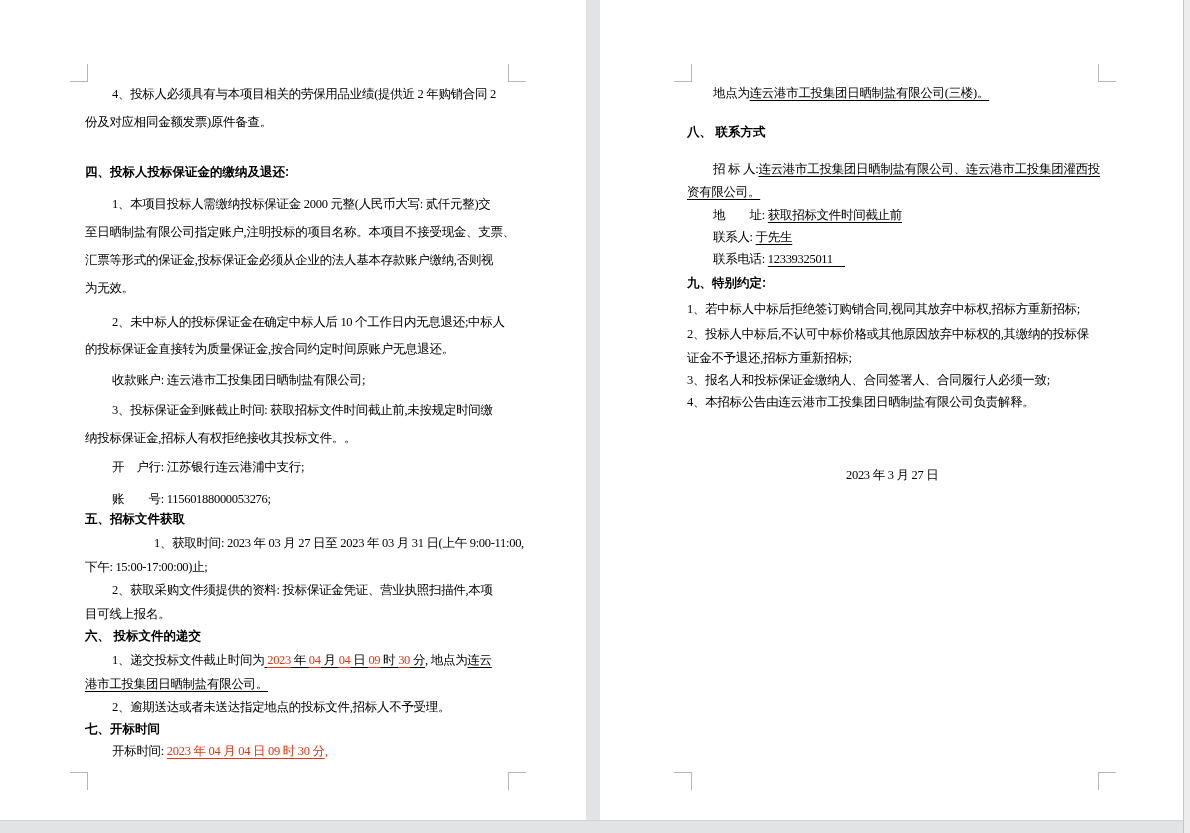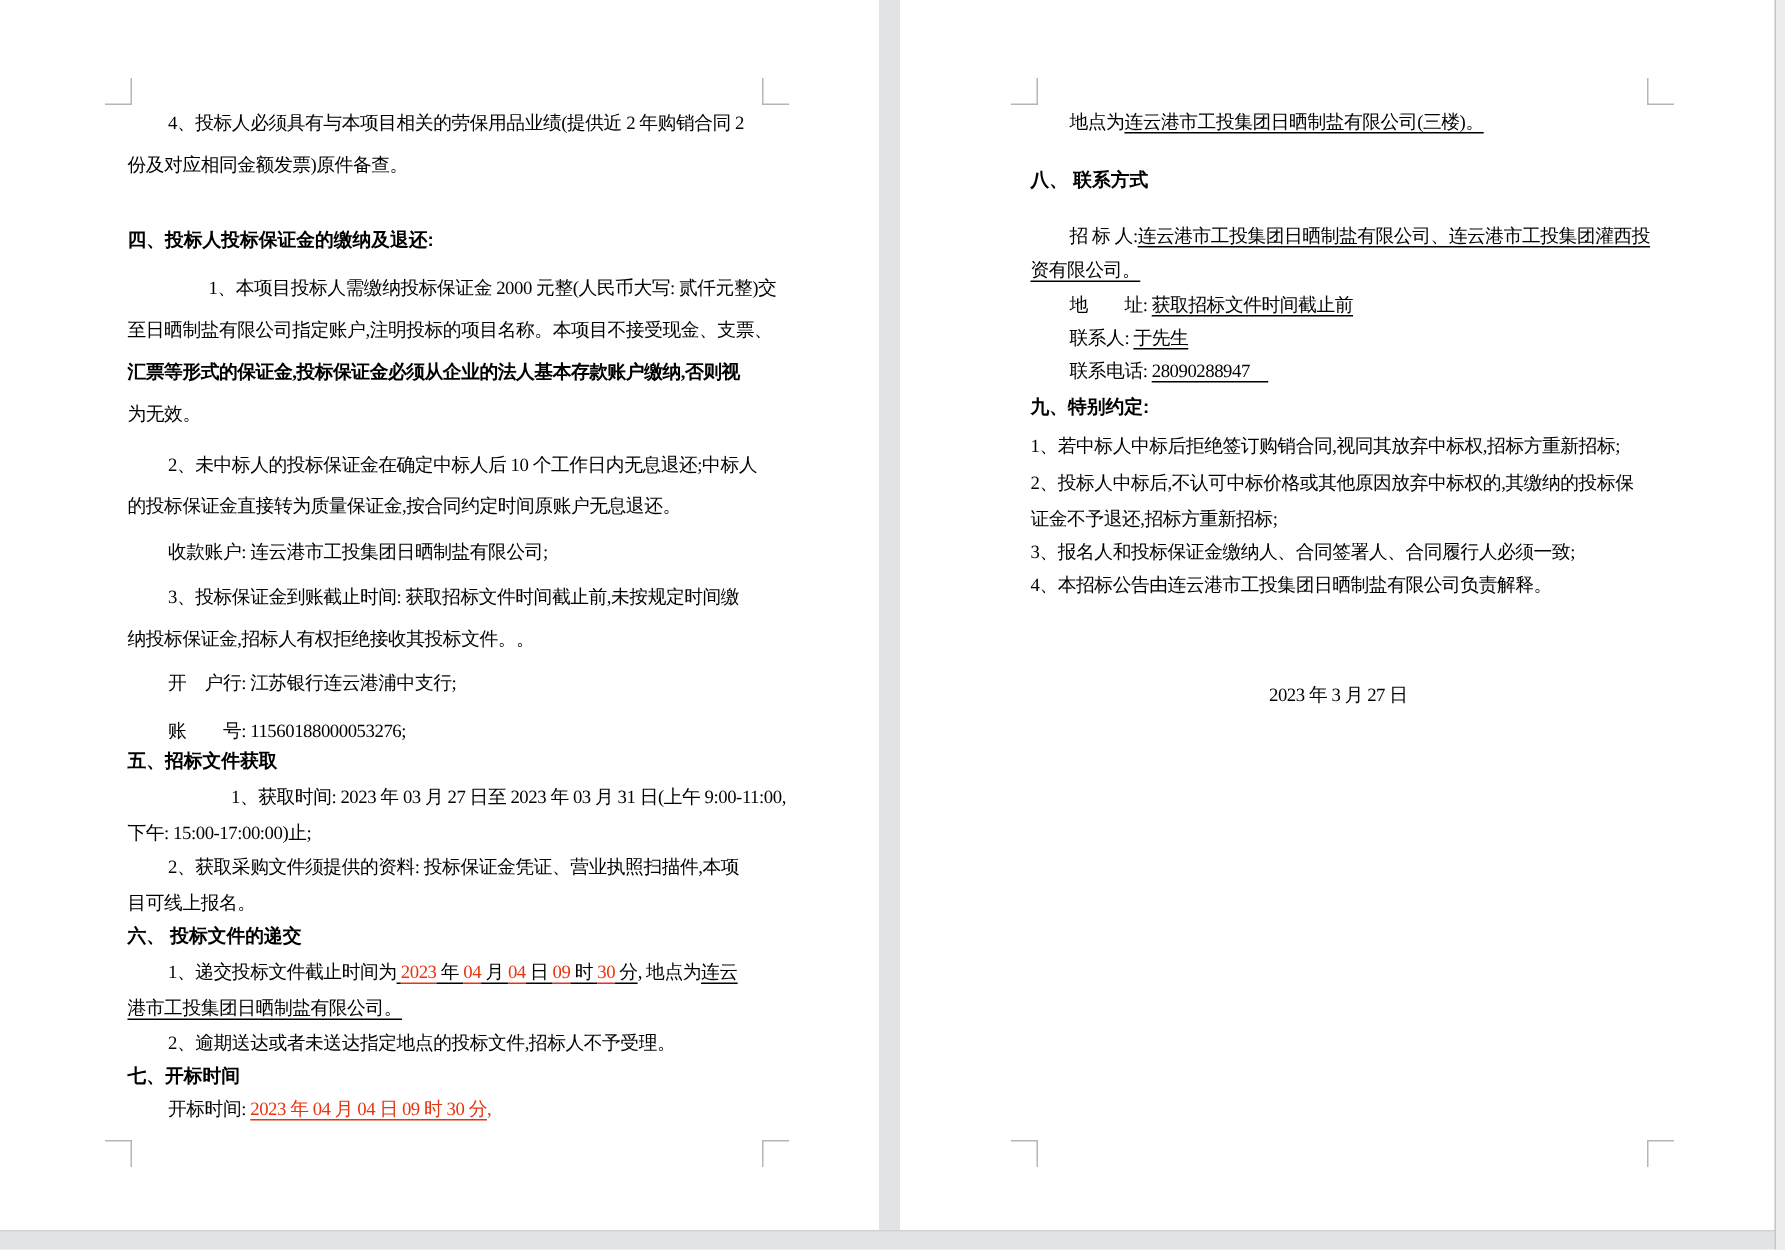--- a/index.html
+++ b/index.html
@@ -6,21 +6,21 @@
     --red:#e8330f; --ink:#000; --gray:#e2e3e5; --mark:#b6b6b6; --pagebg:#fff;
   }
   html,body{margin:0;padding:0;}
   body{
     width:1190px;height:833px;position:relative;overflow:hidden;
     background:var(--pagebg);
     font-family:"Liberation Serif","DejaVu Serif",serif;
     color:var(--ink);
   }
   .canvas{position:absolute;inset:0;}
-  .page{position:absolute;top:0;height:612px;background:var(--pagebg);}
+  .page{position:absolute;top:12px;height:612px;background:var(--pagebg);}
   .gutter{position:absolute;top:0;left:586px;width:14px;height:820px;background:var(--gray);}
   .bottombar{position:absolute;left:0;top:820px;width:1190px;height:13px;background:var(--gray);border-top:1px solid #d2d3d5;box-sizing:border-box;}
   .rightstrip{position:absolute;top:0;left:1183px;width:7px;height:833px;background:#ededee;border-left:1px solid #c6c6c8;box-sizing:border-box;}
   .line{
     position:absolute;white-space:nowrap;font-size:12.5px;letter-spacing:-0.3px;line-height:16px;
   }
   .line.head{
     font-family:"Liberation Sans","DejaVu Sans",sans-serif;
     font-weight:bold;font-size:12.5px;letter-spacing:0;
   }
@@ -40,23 +40,23 @@
 <div class="canvas">
   <div id="pages-root">
       <div class="page" style="left: 0px; width: 586px;">
         <div class="mark tl" style="left: 70px; top: 52px;"></div>
         <div class="mark tr" style="left: 508px; top: 52px;"></div>
         <div class="mark bl" style="left: 70px; top: 760px;"></div>
         <div class="mark br" style="left: 508px; top: 760px;"></div>
         <div class="line" style="top: 74px; left: 112px;"><span class="seg">4、投标人必须具有与本项目相关的劳保用品业绩(提供近 2 年购销合同 2</span></div>
         <div class="line" style="top: 102px; left: 85px;"><span class="seg">份及对应相同金额发票)原件备查。</span></div>
         <div class="line head" style="top: 152px; left: 85px;"><span class="seg">四、投标人投标保证金的缴纳及退还:</span></div>
-        <div class="line" style="top: 184px; left: 112px; margin-left: 27px;"><span class="seg">1、本项目投标人需缴纳投标保证金 2000 元整(人民币大写: 贰仟元整)交</span></div>
+        <div class="line" style="top: 184px; left: 112px;"><span class="seg">1、本项目投标人需缴纳投标保证金 2000 元整(人民币大写: 贰仟元整)交</span></div>
         <div class="line" style="top: 212px; left: 85px;"><span class="seg">至日晒制盐有限公司指定账户,注明投标的项目名称。本项目不接受现金、支票、</span></div>
-        <div class="line" style="top: 240px; left: 85px; font-weight: bold;"><span class="seg">汇票等形式的保证金,投标保证金必须从企业的法人基本存款账户缴纳,否则视</span></div>
+        <div class="line" style="top: 240px; left: 85px;"><span class="seg">汇票等形式的保证金,投标保证金必须从企业的法人基本存款账户缴纳,否则视</span></div>
         <div class="line" style="top: 268px; left: 85px;"><span class="seg">为无效。</span></div>
         <div class="line" style="top: 302px; left: 112px;"><span class="seg">2、未中标人的投标保证金在确定中标人后 10 个工作日内无息退还;中标人</span></div>
         <div class="line" style="top: 329px; left: 85px;"><span class="seg">的投标保证金直接转为质量保证金,按合同约定时间原账户无息退还。</span></div>
         <div class="line" style="top: 360px; left: 112px;"><span class="seg">收款账户: 连云港市工投集团日晒制盐有限公司;</span></div>
         <div class="line" style="top: 390px; left: 112px;"><span class="seg">3、投标保证金到账截止时间: 获取招标文件时间截止前,未按规定时间缴</span></div>
         <div class="line" style="top: 418px; left: 85px;"><span class="seg">纳投标保证金,招标人有权拒绝接收其投标文件。。</span></div>
         <div class="line" style="top: 447px; left: 112px;"><span class="seg">开　户行: 江苏银行连云港浦中支行;</span></div>
         <div class="line" style="top: 479px; left: 112px;"><span class="seg">账　　号: 11560188000053276;</span></div>
         <div class="line head" style="top: 499px; left: 85px;"><span class="seg">五、招标文件获取</span></div>
         <div class="line" style="top: 523px; left: 112px; margin-left: 42px;"><span class="seg">1、获取时间: 2023 年 03 月 27 日至 2023 年 03 月 31 日(上午 9:00-11:00,</span></div>
@@ -74,21 +74,21 @@
         <div class="mark tl" style="left: 74px; top: 52px;"></div>
         <div class="mark tr" style="left: 498px; top: 52px;"></div>
         <div class="mark bl" style="left: 74px; top: 760px;"></div>
         <div class="mark br" style="left: 498px; top: 760px;"></div>
         <div class="line" style="top: 73px; left: 113px;"><span class="seg">地点为</span><span class="seg u">连云港市工投集团日晒制盐有限公司(三楼)。 </span></div>
         <div class="line head" style="top: 112px; left: 87px;"><span class="seg">八、 联系方式</span></div>
         <div class="line" style="top: 149px; left: 113px;"><span class="seg">招 标 人:</span><span class="seg u">连云港市工投集团日晒制盐有限公司、连云港市工投集团灌西投</span></div>
         <div class="line" style="top: 172px; left: 87px;"><span class="seg u">资有限公司。 </span></div>
         <div class="line" style="top: 195px; left: 113px;"><span class="seg">地　　址: </span><span class="seg u">获取招标文件时间截止前</span></div>
         <div class="line" style="top: 217px; left: 113px;"><span class="seg">联系人: </span><span class="seg u">于先生</span></div>
-        <div class="line" style="top: 239px; left: 113px;"><span class="seg">联系电话: </span><span class="seg u">28090288947　</span></div>
+        <div class="line" style="top: 239px; left: 113px;"><span class="seg">联系电话: </span><span class="seg u">12339325011　</span></div>
         <div class="line head" style="top: 263px; left: 87px;"><span class="seg">九、特别约定:</span></div>
         <div class="line" style="top: 289px; left: 87px; text-align: center;"><span class="seg">1、若中标人中标后拒绝签订购销合同,视同其放弃中标权,招标方重新招标;</span></div>
         <div class="line" style="top: 314px; left: 87px;"><span class="seg">2、投标人中标后,不认可中标价格或其他原因放弃中标权的,其缴纳的投标保</span></div>
         <div class="line" style="top: 338px; left: 87px;"><span class="seg">证金不予退还,招标方重新招标;</span></div>
         <div class="line" style="top: 360px; left: 87px;"><span class="seg">3、报名人和投标保证金缴纳人、合同签署人、合同履行人必须一致;</span></div>
         <div class="line" style="top: 382px; left: 87px;"><span class="seg">4、本招标公告由连云港市工投集团日晒制盐有限公司负责解释。</span></div>
         <div class="line" style="top: 455px; left: 246px;"><span class="seg">2023 年 3 月 27 日</span></div>
       </div>
     </div>
   <div class="gutter"></div>

